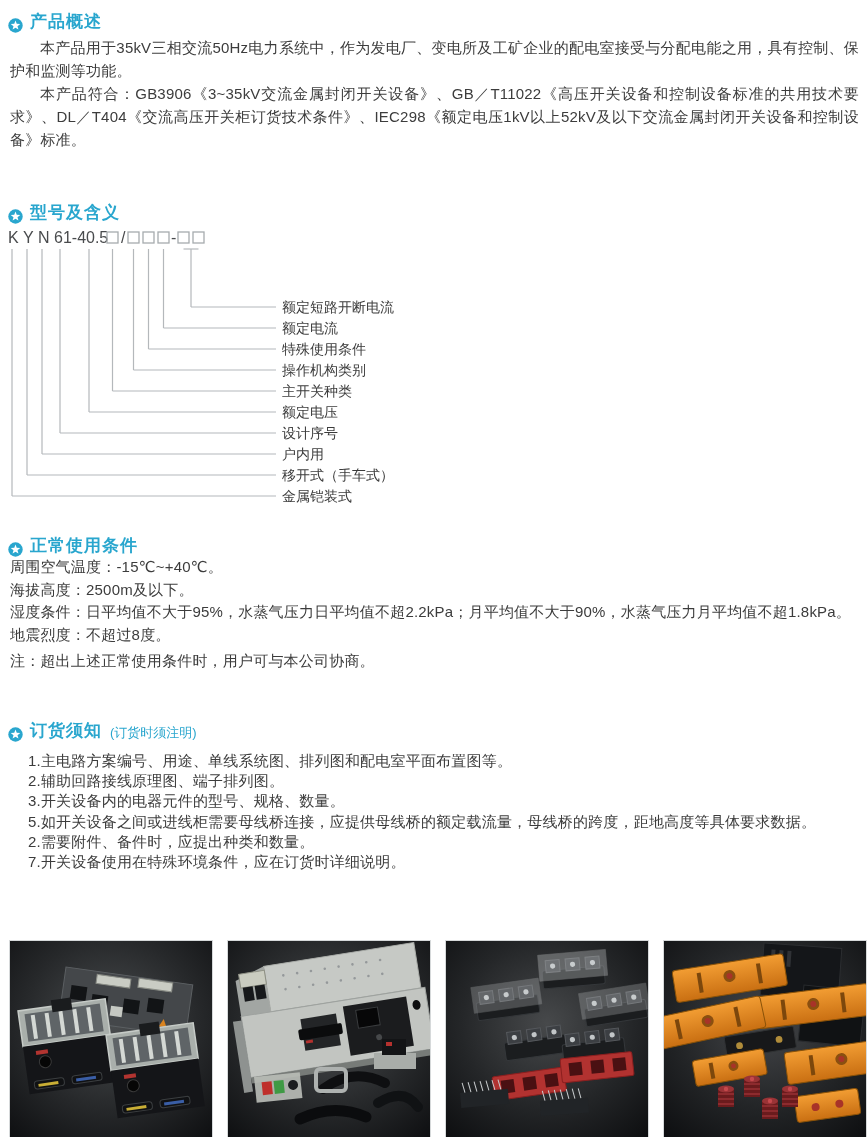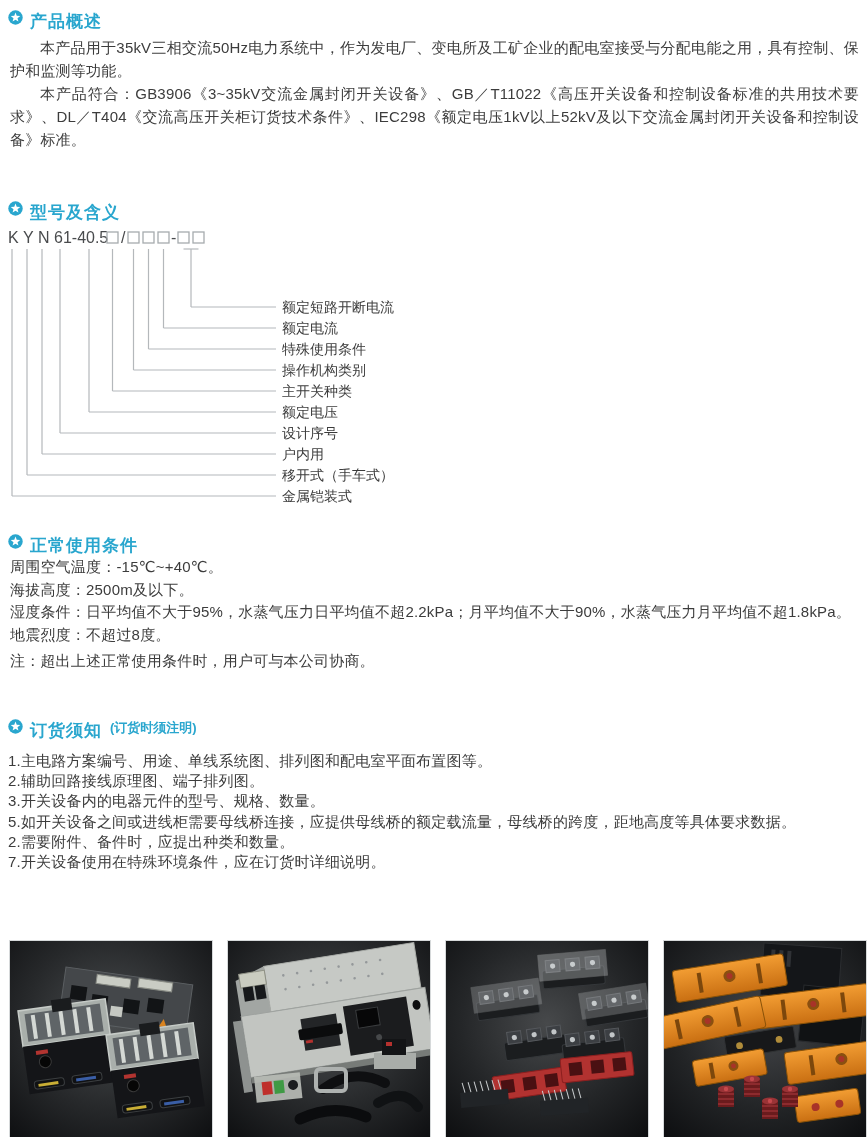--- a/index.html
+++ b/index.html
@@ -1,30 +1,30 @@
 <!DOCTYPE html>
 <html lang="zh" style="--accent: #29a6ce; --body: #3c3c3c;"><head>
 <meta charset="utf-8">
 <style>
   :root{ --accent:#29a6ce; --body:#3c3c3c; --line:#b4b8bb; }
   html,body{margin:0;padding:0;background:#fff;}
   .page{position:relative;width:867px;height:1137px;background:#fff;overflow:hidden;
         font-family:"Liberation Sans","DejaVu Sans",sans-serif;color:var(--body);}
-  .sec-h{position:absolute;left:8px;display:flex;align-items:flex-start;gap:7px;
+  .sec-h{position:absolute;left:8px;display:flex;align-items:flex-end;gap:7px;
          color:var(--accent);font-size:17px;font-weight:600;letter-spacing:1px;}
   .sec-h .hicon{width:15px;height:15px;flex:none;display:block;}
-  .sec-h .sub{font-size:13px;font-weight:700;letter-spacing:0;margin-left:1px;}
+  .sec-h .sub{font-size:13px;font-weight:400;letter-spacing:0;margin-left:1px;}
   .overview{position:absolute;left:10px;top:36px;width:849px;font-size:15px;
             line-height:23px;text-align:justify;letter-spacing:.2px;}
   .overview p{margin:0;text-indent:2em;}
   #model-diagram{position:absolute;left:0;top:226px;}
   .model-ch{font-size:16px;fill:#48"4a4c";}
   .conds{position:absolute;left:10px;top:556px;font-size:15px;line-height:22.5px;letter-spacing:.2px;}
   .conds .note{margin-top:4px;}
-  .orders{position:absolute;left:8px;top:751px;font-size:15px;line-height:20.2px;letter-spacing:.2px;}
+  .orders{position:absolute;left:28px;top:751px;font-size:15px;line-height:20.2px;letter-spacing:.2px;}
   .photos{position:absolute;left:10px;top:941px;display:flex;gap:16px;}
   .photos figure{margin:0;width:202px;height:196px;outline:1px solid #d6d9da;}
   svg text.model-ch{font-size:16px;fill:#494b4d;font-family:"Liberation Sans","DejaVu Sans",sans-serif;}
   svg text.model-label{font-size:14px;fill:#3b3b3b;font-family:"Liberation Sans","DejaVu Sans",sans-serif;}
   svg rect.model-box{fill:none;stroke:#a6abae;stroke-width:1.3;}
 </style>
 </head>
 <body>
 
 <svg width="0" height="0" style="position:absolute">

